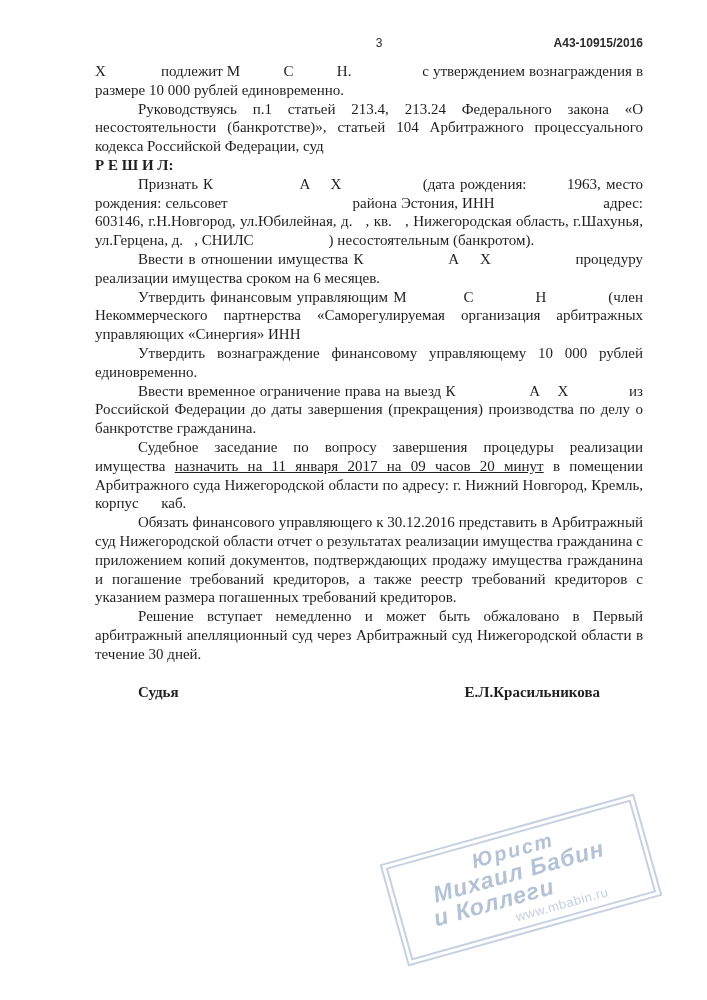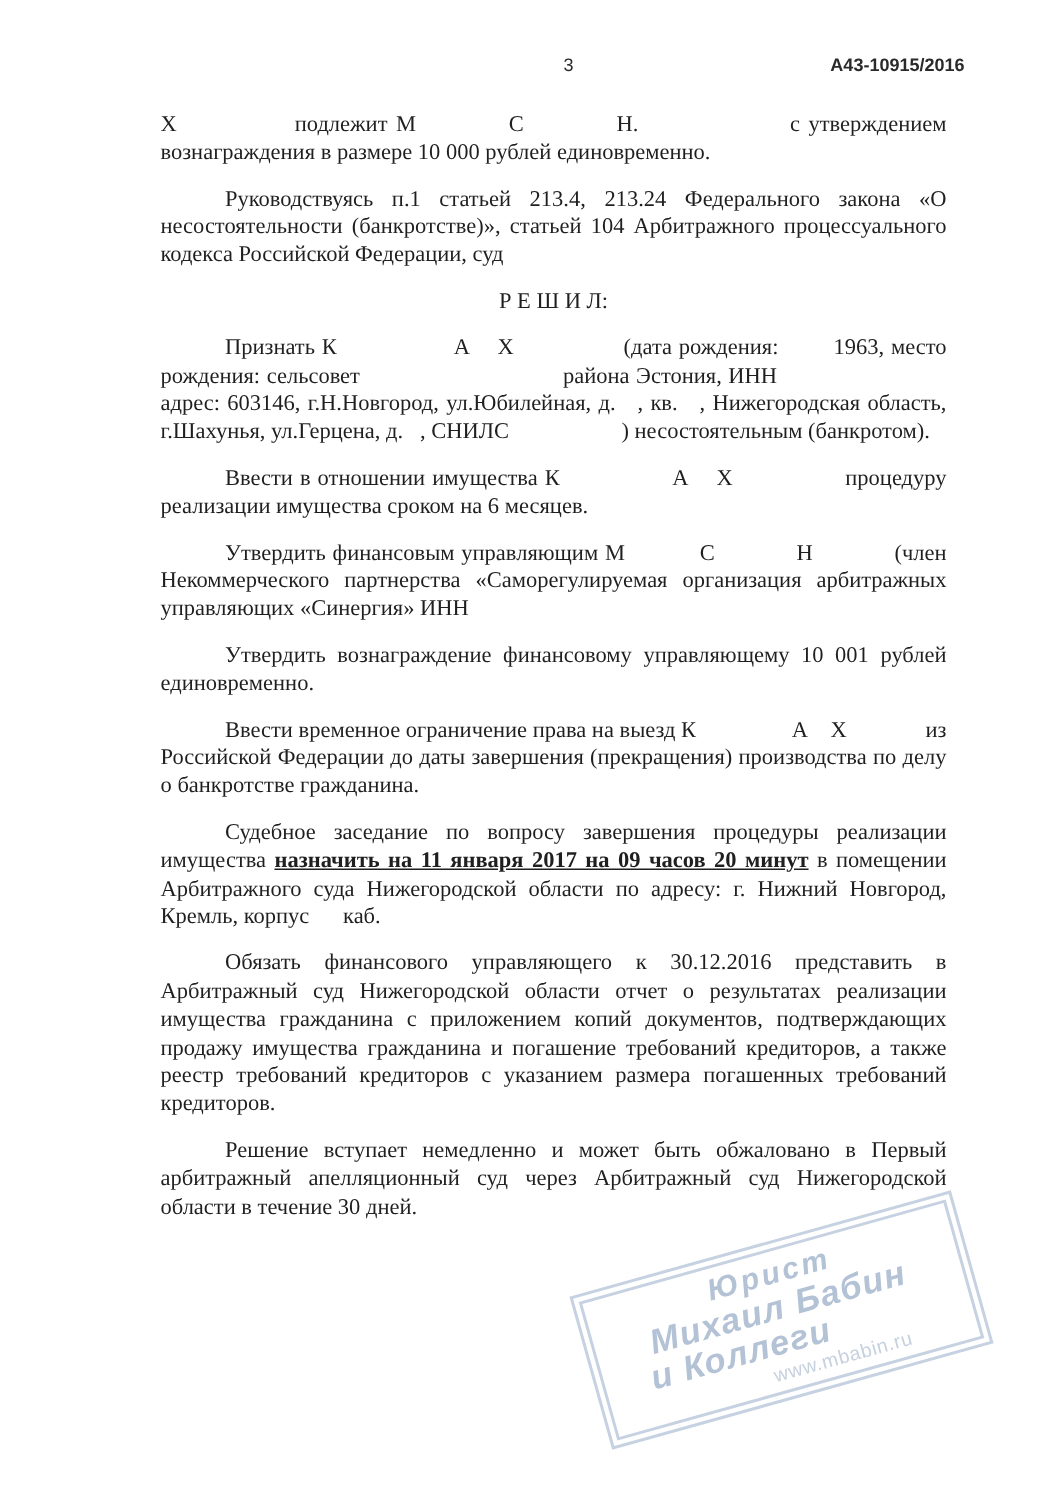--- a/index.html
+++ b/index.html
@@ -37,28 +37,27 @@
   }
   .doc-body {
     position: absolute;
     left: 95px;
     top: 62px;
     width: 548px;
     font-size: 15px;
     line-height: 18.8px;
     text-align: justify;
   }
-  .doc-body p { margin: 12px; }
+  .doc-body p { margin: 0; }
   .indent { text-indent: 43px; }
   .resolution {
-    text-align: center;
-    font-weight: normal;
+    font-weight: bold;
   }
   .bold-underline {
-    font-weight: bold;
+    font-weight: normal;
     text-decoration: underline;
   }
   .signature-row {
     display: flex;
     justify-content: space-between;
     margin-top: 19px;
     padding-left: 43px;
     padding-right: 43px;
     font-weight: bold;
   }
@@ -110,26 +109,30 @@
     <span class="case-num">А43-10915/2016</span>
   </div>
 
   <div class="doc-body">
     <p>Х&nbsp;&nbsp;&nbsp;&nbsp;&nbsp;&nbsp;&nbsp;&nbsp;&nbsp;&nbsp;&nbsp;&nbsp;&nbsp; подлежит М&nbsp;&nbsp;&nbsp;&nbsp;&nbsp;&nbsp;&nbsp;&nbsp;&nbsp;&nbsp; С&nbsp;&nbsp;&nbsp;&nbsp;&nbsp;&nbsp;&nbsp;&nbsp;&nbsp;&nbsp; Н.&nbsp;&nbsp;&nbsp;&nbsp;&nbsp;&nbsp;&nbsp;&nbsp;&nbsp;&nbsp;&nbsp;&nbsp;&nbsp;&nbsp;&nbsp;&nbsp;&nbsp; с утверждением вознаграждения в размере 10 000 рублей единовременно.</p>
     <p class="indent">Руководствуясь п.1 статьей 213.4, 213.24 Федерального закона «О несостоятельности (банкротстве)», статьей 104 Арбитражного процессуального кодекса Российской Федерации, суд</p>
     <p class="resolution">Р Е Ш И Л:</p>
     <p class="indent">Признать К&nbsp;&nbsp;&nbsp;&nbsp;&nbsp;&nbsp;&nbsp;&nbsp;&nbsp;&nbsp;&nbsp;&nbsp;&nbsp;&nbsp;&nbsp;&nbsp; А&nbsp;&nbsp;&nbsp; Х&nbsp;&nbsp;&nbsp;&nbsp;&nbsp;&nbsp;&nbsp;&nbsp;&nbsp;&nbsp;&nbsp;&nbsp;&nbsp;&nbsp;&nbsp; (дата рождения:&nbsp;&nbsp;&nbsp;&nbsp;&nbsp;&nbsp;&nbsp; 1963, место рождения: сельсовет&nbsp;&nbsp;&nbsp;&nbsp;&nbsp;&nbsp;&nbsp;&nbsp;&nbsp;&nbsp;&nbsp;&nbsp;&nbsp;&nbsp;&nbsp;&nbsp;&nbsp;&nbsp;&nbsp;&nbsp;&nbsp;&nbsp;&nbsp;&nbsp;&nbsp;&nbsp;&nbsp;&nbsp;&nbsp;&nbsp; района Эстония, ИНН&nbsp;&nbsp;&nbsp;&nbsp;&nbsp;&nbsp;&nbsp;&nbsp;&nbsp;&nbsp;&nbsp;&nbsp;&nbsp;&nbsp;&nbsp;&nbsp;&nbsp;&nbsp;&nbsp;&nbsp;&nbsp;&nbsp;&nbsp;&nbsp;&nbsp;&nbsp; адрес: 603146, г.Н.Новгород, ул.Юбилейная, д.&nbsp;&nbsp;&nbsp;, кв.&nbsp;&nbsp;&nbsp;, Нижегородская область, г.Шахунья, ул.Герцена, д.&nbsp;&nbsp;&nbsp;, СНИЛС&nbsp;&nbsp;&nbsp;&nbsp;&nbsp;&nbsp;&nbsp;&nbsp;&nbsp;&nbsp;&nbsp;&nbsp;&nbsp;&nbsp;&nbsp;&nbsp;&nbsp;&nbsp;&nbsp; ) несостоятельным (банкротом).</p>
     <p class="indent">Ввести в отношении имущества К&nbsp;&nbsp;&nbsp;&nbsp;&nbsp;&nbsp;&nbsp;&nbsp;&nbsp;&nbsp;&nbsp;&nbsp;&nbsp;&nbsp;&nbsp; А&nbsp;&nbsp;&nbsp; Х&nbsp;&nbsp;&nbsp;&nbsp;&nbsp;&nbsp;&nbsp;&nbsp;&nbsp;&nbsp;&nbsp;&nbsp;&nbsp;&nbsp;&nbsp; процедуру реализации имущества сроком на 6 месяцев.</p>
     <p class="indent">Утвердить финансовым управляющим М&nbsp;&nbsp;&nbsp;&nbsp;&nbsp;&nbsp;&nbsp;&nbsp;&nbsp;&nbsp; С&nbsp;&nbsp;&nbsp;&nbsp;&nbsp;&nbsp;&nbsp;&nbsp;&nbsp;&nbsp;&nbsp; Н&nbsp;&nbsp;&nbsp;&nbsp;&nbsp;&nbsp;&nbsp;&nbsp;&nbsp;&nbsp;&nbsp; (член Некоммерческого партнерства «Саморегулируемая организация арбитражных управляющих «Синергия» ИНН</p>
-    <p class="indent">Утвердить вознаграждение финансовому управляющему 10 001 рублей единовременно.</p>
+    <p class="indent">Утвердить вознаграждение финансовому управляющему 10 000 рублей единовременно.</p>
     <p class="indent">Ввести временное ограничение права на выезд К&nbsp;&nbsp;&nbsp;&nbsp;&nbsp;&nbsp;&nbsp;&nbsp;&nbsp;&nbsp;&nbsp;&nbsp;&nbsp;&nbsp;&nbsp;&nbsp; А&nbsp;&nbsp;&nbsp; Х&nbsp;&nbsp;&nbsp;&nbsp;&nbsp;&nbsp;&nbsp;&nbsp;&nbsp;&nbsp;&nbsp;&nbsp;&nbsp; из Российской Федерации до даты завершения (прекращения) производства по делу о банкротстве гражданина.</p>
     <p class="indent"><span>Судебное заседание по вопросу завершения процедуры реализации имущества </span><span class="bold-underline">назначить на 11 января 2017 на 09 часов 20 минут</span><span> в помещении Арбитражного суда Нижегородской области по адресу: г. Нижний Новгород, Кремль, корпус&nbsp;&nbsp;&nbsp;&nbsp;&nbsp;&nbsp;каб.</span></p>
     <p class="indent">Обязать финансового управляющего к 30.12.2016 представить в Арбитражный суд Нижегородской области отчет о результатах реализации имущества гражданина с приложением копий документов, подтверждающих продажу имущества гражданина и погашение требований кредиторов, а также реестр требований кредиторов с указанием размера погашенных требований кредиторов.</p>
     <p class="indent">Решение вступает немедленно и может быть обжаловано в Первый арбитражный апелляционный суд через Арбитражный суд Нижегородской области в течение 30 дней.</p>
 
+    <div class="signature-row">
+      <span>Судья</span>
+      <span>Е.Л.Красильникова</span>
+    </div>
   </div>
 
   <div class="stamp">
     <div class="stamp-inner">
       <div class="stamp-l1">Юрист</div>
       <div class="stamp-l2">Михаил Бабин</div>
       <div class="stamp-l3">и Коллеги</div>
       <div class="stamp-url">www.mbabin.ru</div>
     </div>
   </div>

